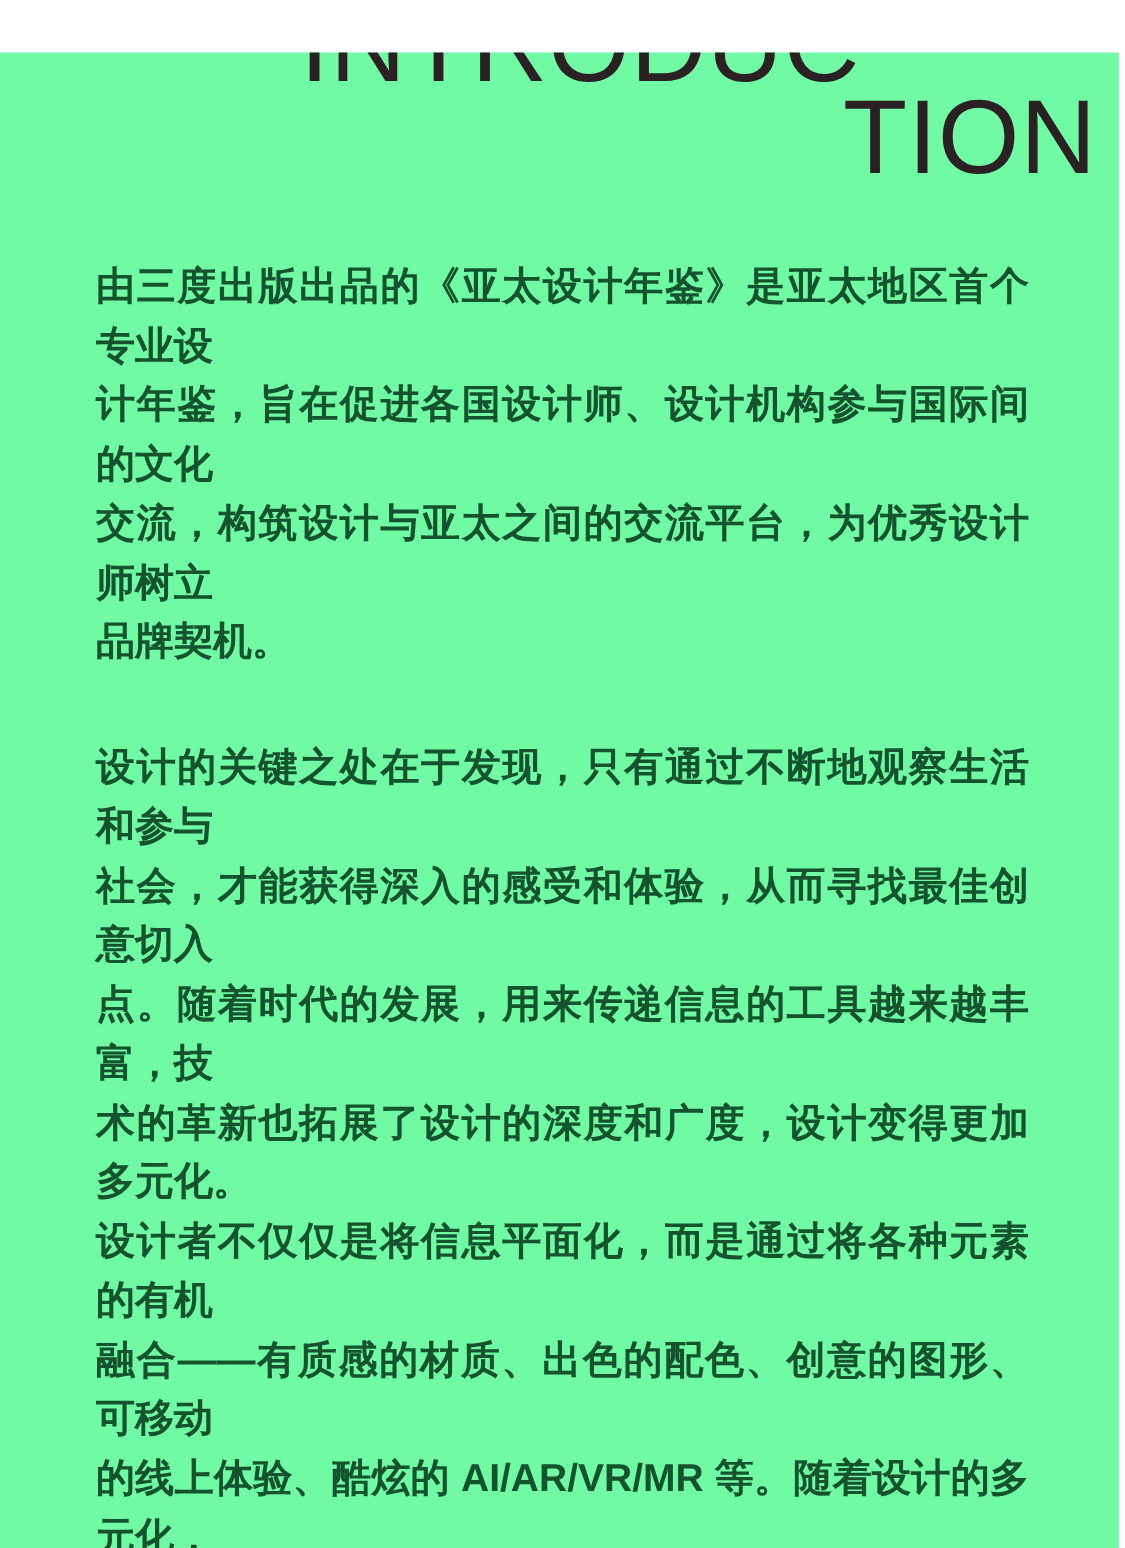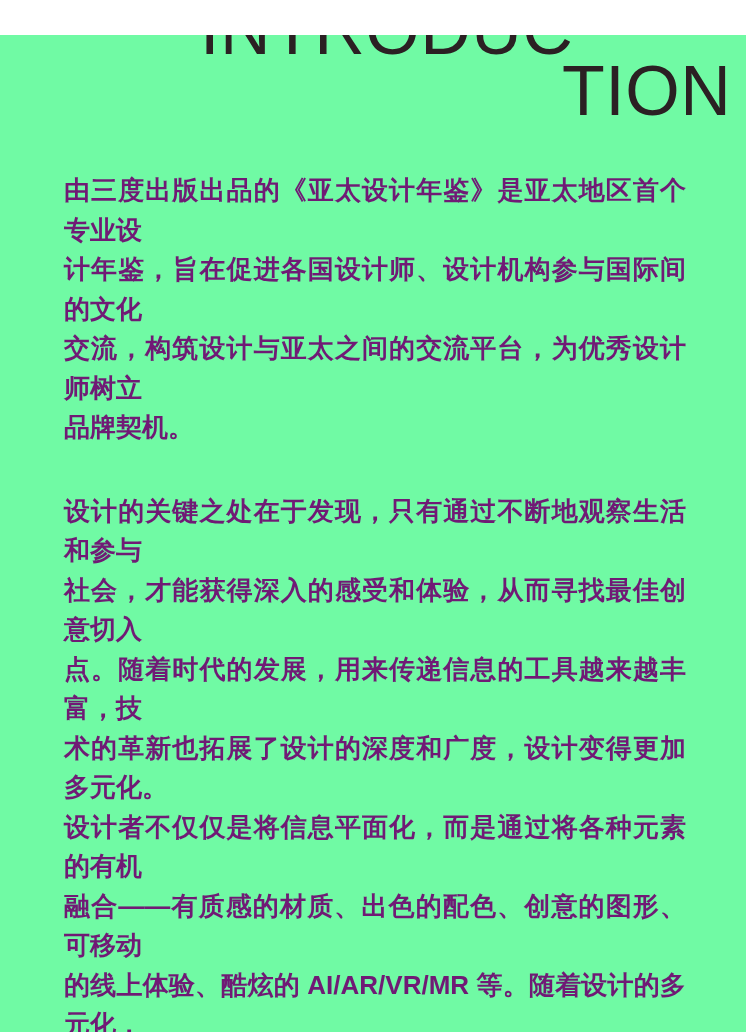--- a/index.html
+++ b/index.html
@@ -40,21 +40,21 @@
     position: absolute;
     left: 64px;
     top: 136px;
     width: 622px;
   }
   .content p {
     margin: 0 0 44px 0;
     font-size: 26px;
     line-height: 39.5px;
     font-weight: 700;
-    color: #701a75;
+    color: #14532d;
     text-align: justify;
     white-space: pre-line;
   }
   .content p:last-child {
     margin-bottom: 0;
   }
 </style>
 </head>
 <body>
 

